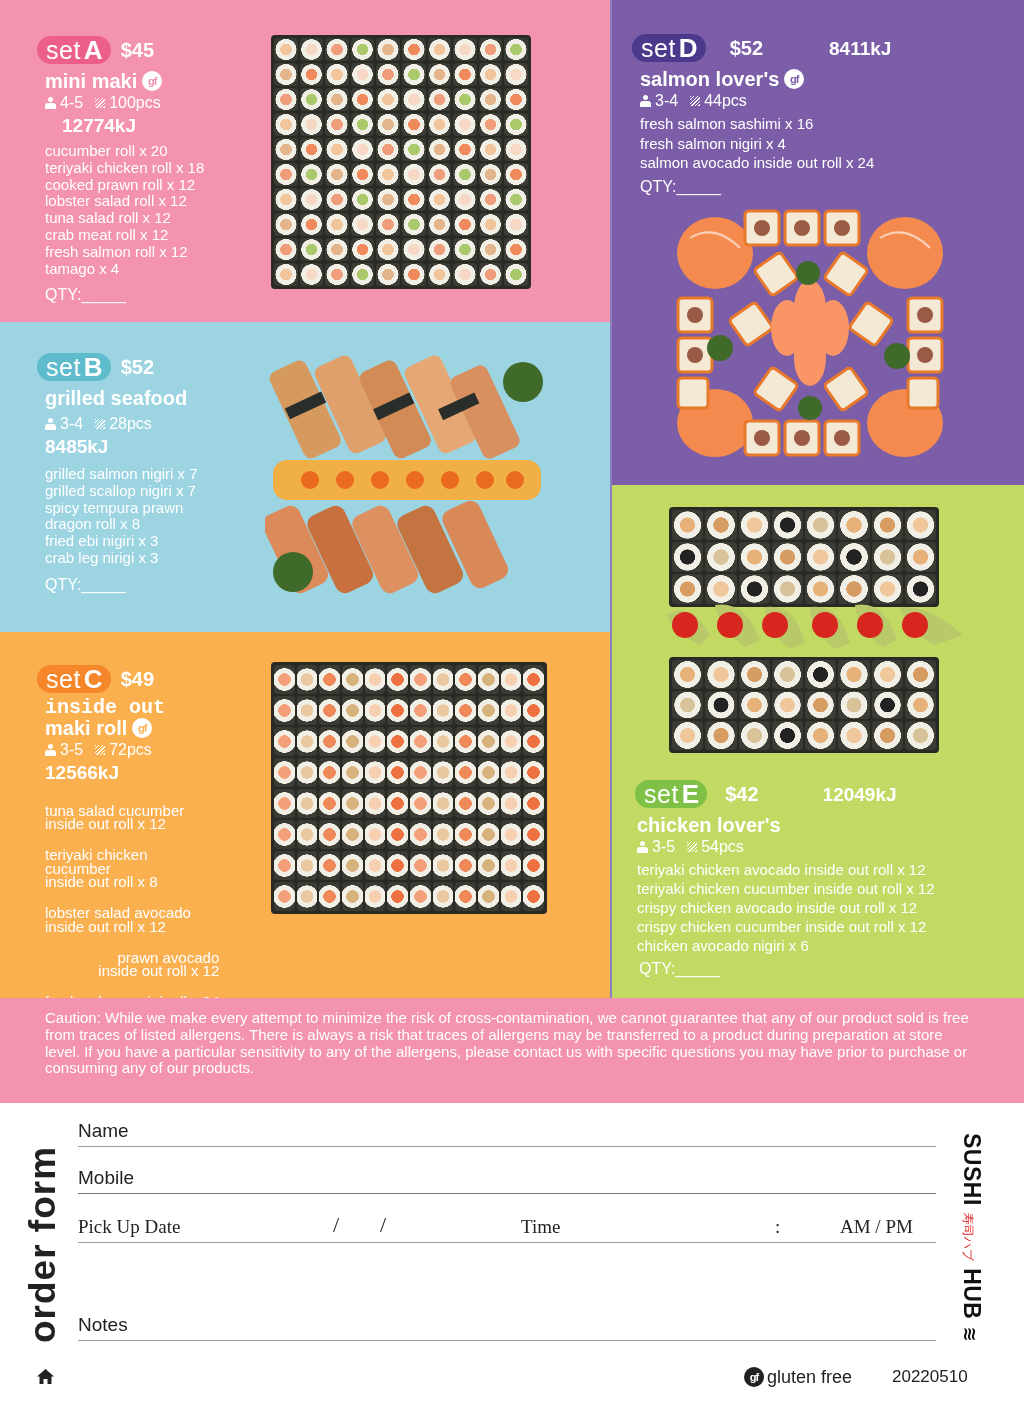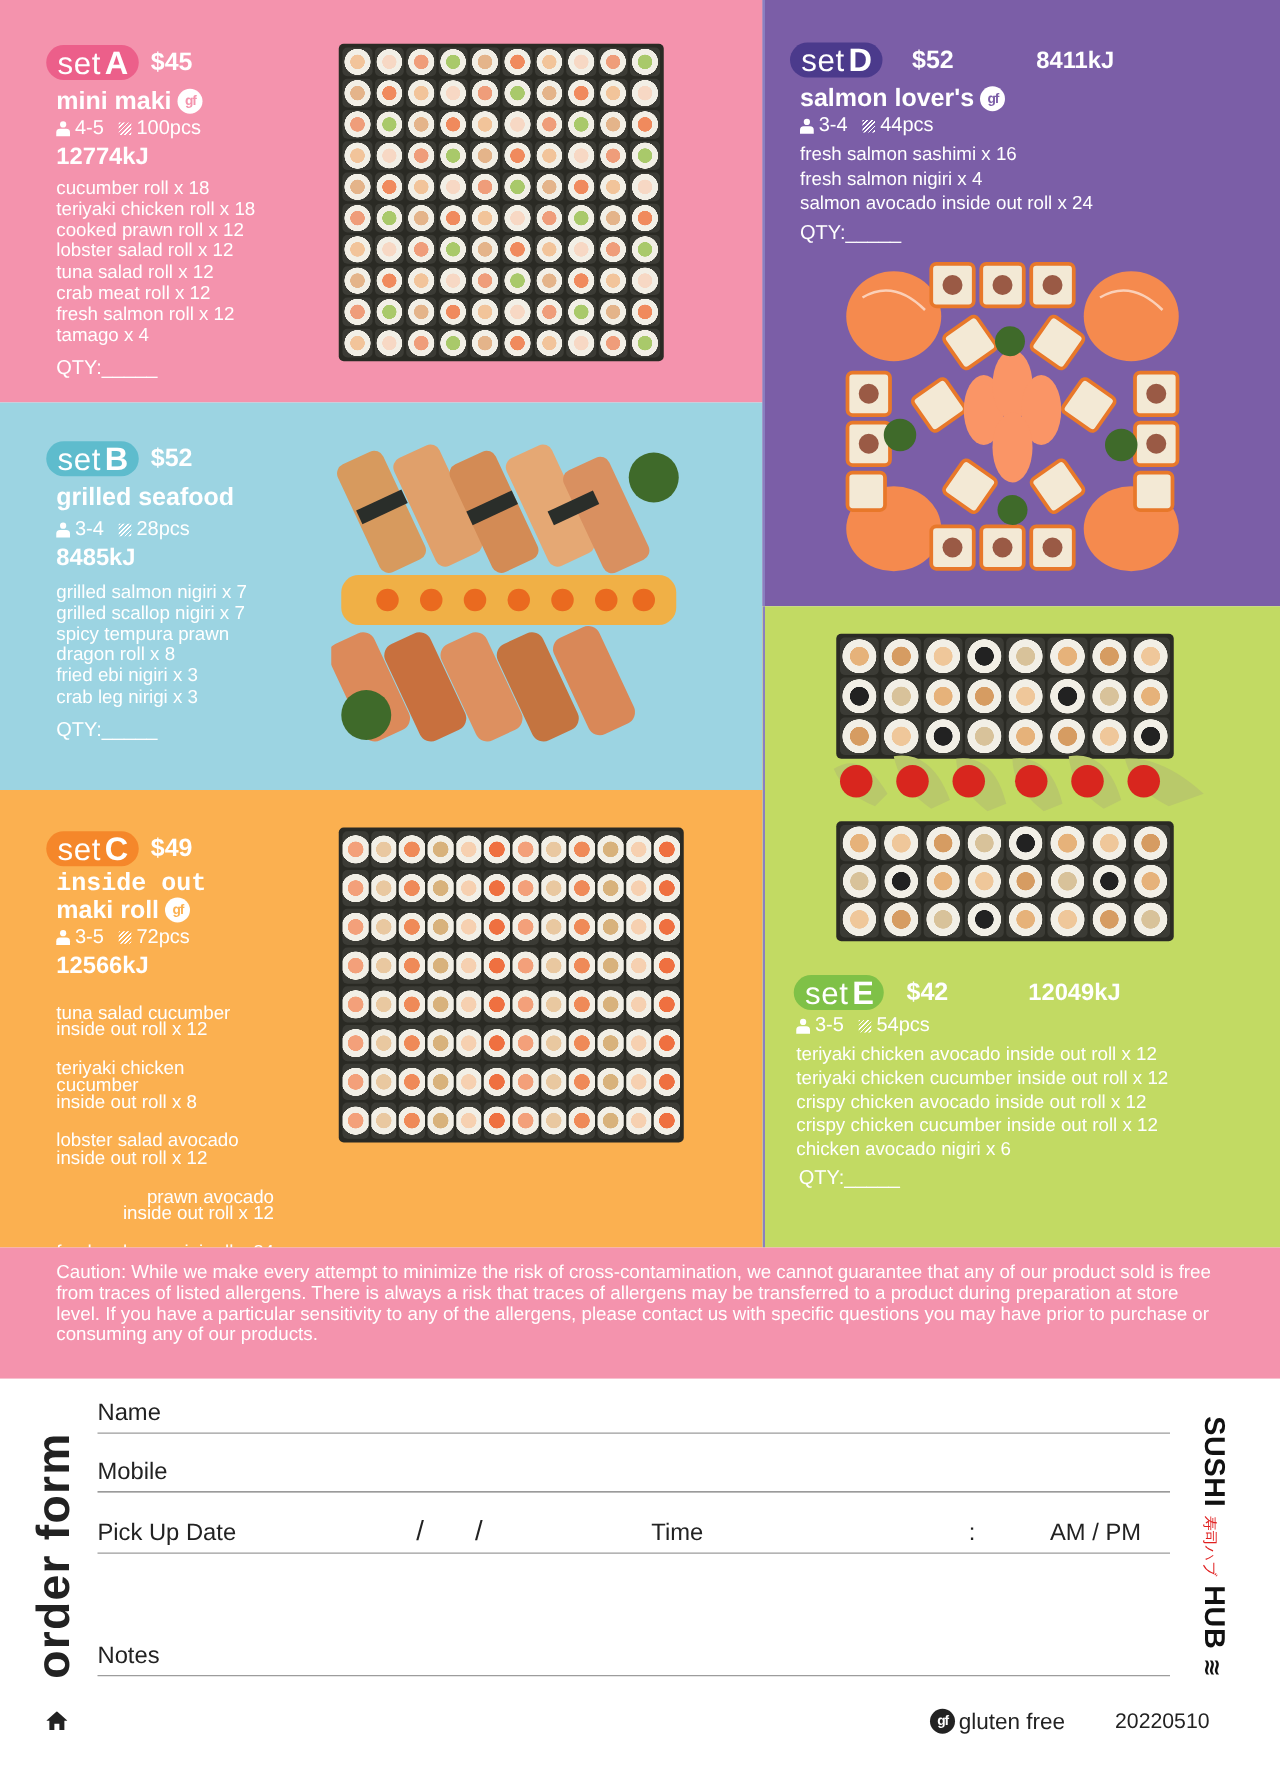--- a/index.html
+++ b/index.html
@@ -70,23 +70,23 @@
     <div class="title" style="margin-left:8px;">
       <span>mini maki</span>
       <span class="gf" style="color:#f493ad;">gf</span>
     </div>
     <div class="meta" style="margin-left:8px;">
       <span class="person"></span>
       <span>4-5</span>
       <span class="pcs-icon"></span>
       <span>100pcs</span>
     </div>
-    <div class="kj" style="margin-left:8px;">12774kJ</div>
+    <div class="kj" style="margin-left:25px;">12774kJ</div>
     <ul class="items" style="margin-left:8px;">
-      <li>cucumber roll x 18</li>
+      <li>cucumber roll x 20</li>
       <li>teriyaki chicken roll x 18</li>
       <li>cooked prawn roll x 12</li>
       <li>lobster salad roll x 12</li>
       <li>tuna salad roll x 12</li>
       <li>crab meat roll x 12</li>
       <li>fresh salmon roll x 12</li>
       <li>tamago x 4</li>
     </ul>
     <div class="qty" style="margin-left:8px;">QTY:_____</div>
   </div>
@@ -553,20 +553,23 @@
   </div>
   <div class="info" style="left:25px; top:294px;">
     <div class="head-row">
       <span class="badge" style="background:#7fc147;">
         <span class="set">set</span>
         <span class="letter">E</span>
       </span>
       <span class="price" style="margin-left:8px;">$42</span>
       <span class="kj-inline" style="margin-left:54px;">12049kJ</span>
     </div>
+    <div class="title" style="margin-left:2px;">
+      <span>chicken lover's</span>
+    </div>
     <div class="meta" style="margin-left:2px;">
       <span class="person"></span>
       <span>3-5</span>
       <span class="pcs-icon"></span>
       <span>54pcs</span>
     </div>
     <ul class="items" style="margin-left:2px; margin-top:4px; line-height:19px;">
       <li>teriyaki chicken avocado inside out roll x 12</li>
       <li>teriyaki chicken cucumber inside out roll x 12</li>
       <li>crispy chicken avocado inside out roll x 12</li>
@@ -581,21 +584,21 @@
 
 <section class="order">
   <div class="order-title">order form</div>
 
   <div class="frow" style="top:14px;">
     <span style="left:0;">Name</span>
   </div>
   <div class="frow" style="top:61px; border-bottom-color:#7a7a7a;text-align:center;">
     <span style="left:0;">Mobile</span>
   </div>
-  <div class="frow" style="top:110px;">
+  <div class="frow" style="top:110px;font-family:Liberation Serif, serif;">
     <span style="left:0;">Pick Up Date</span>
     <span style="left:255px; font-size:22px;">/</span>
     <span style="left:302px; font-size:22px;">/</span>
     <span style="left:443px;">Time</span>
     <span style="left:697px;">:</span>
     <span style="left:762px;">AM / PM</span>
   </div>
   <div class="frow" style="top:208px;">
     <span style="left:0;">Notes</span>
   </div>

